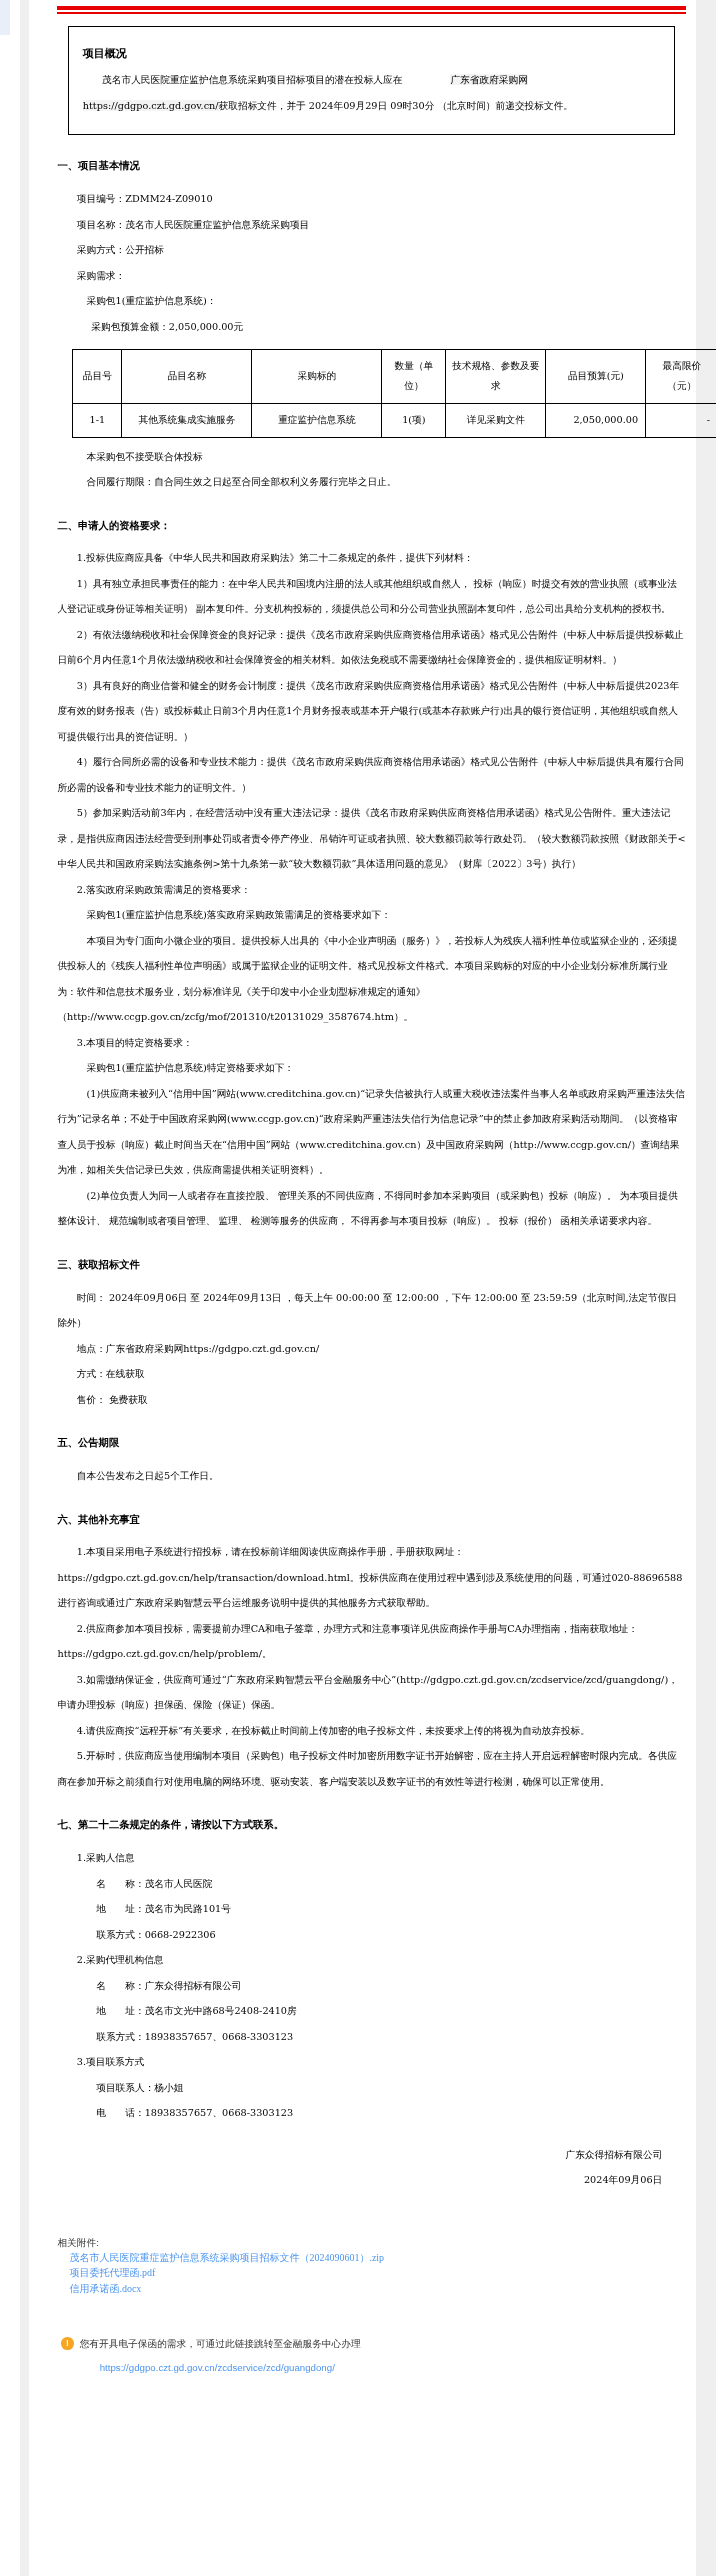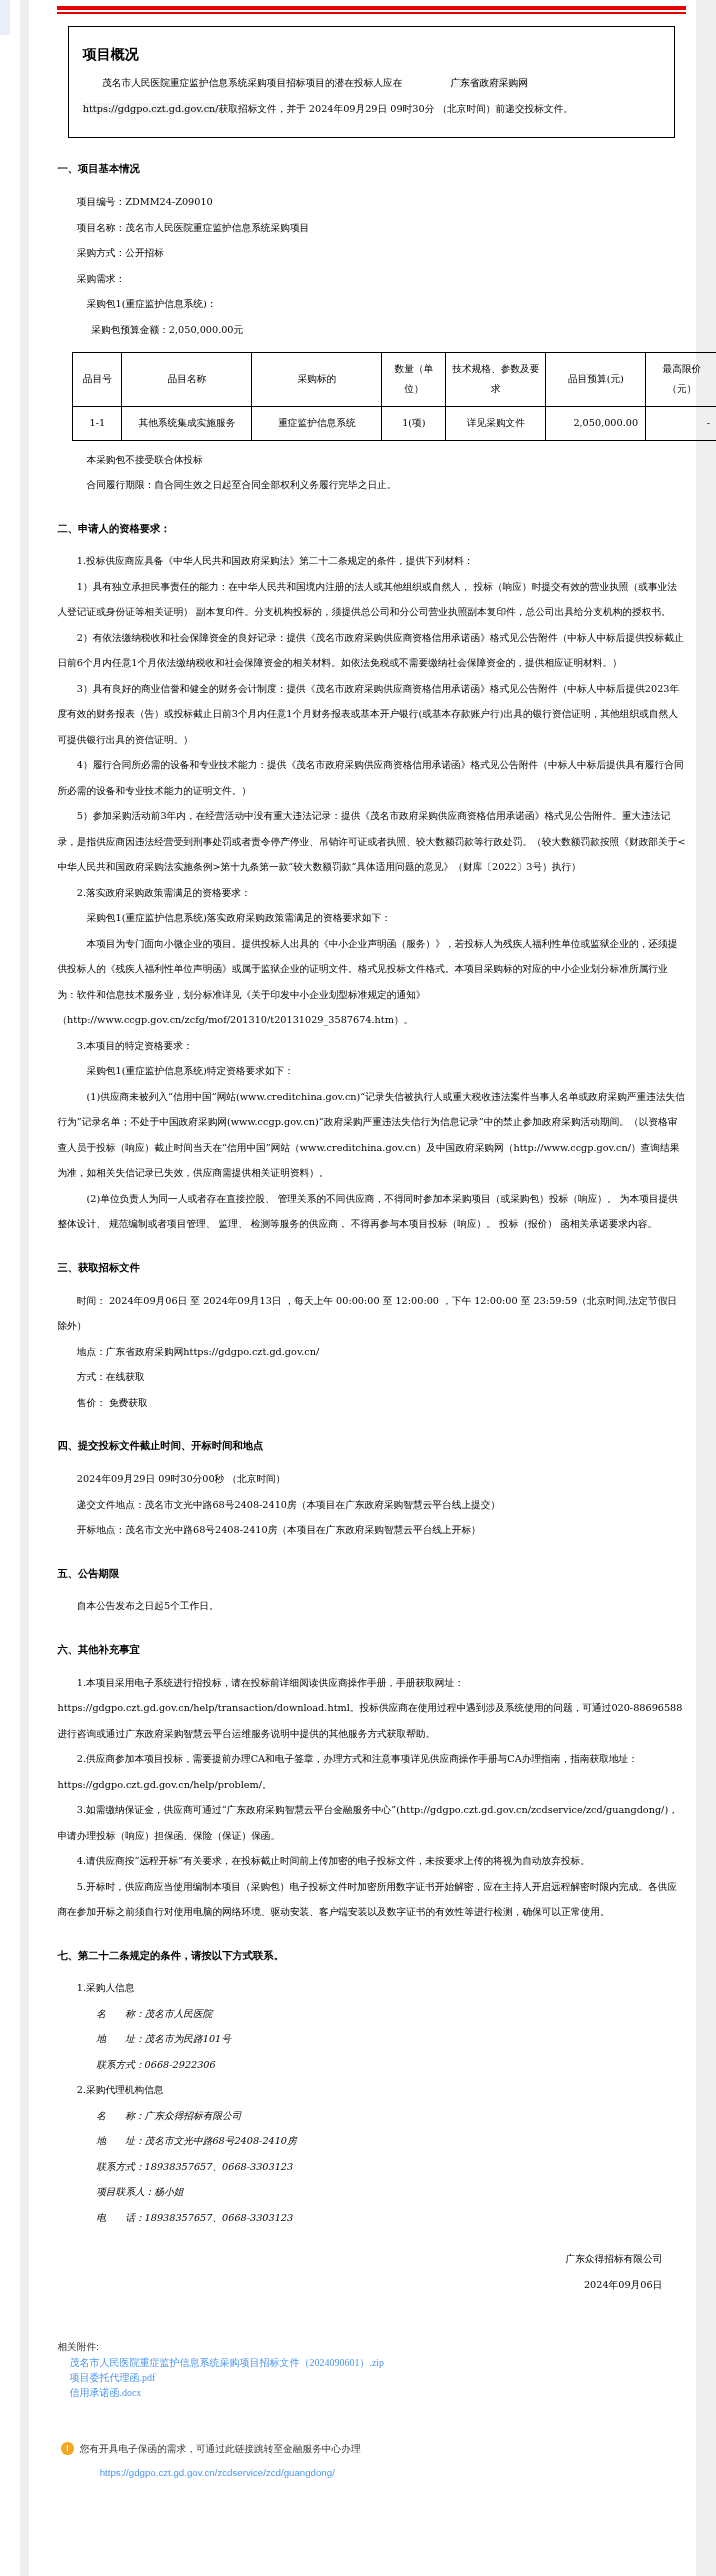--- a/index.html
+++ b/index.html
@@ -8,30 +8,30 @@
   .page { position:relative; width:717px; height:2576px; background:#ffffff; overflow:hidden; }
   .left-blue-box { position:absolute; left:0; top:0; width:9.7px; height:35px; background:#e9eff8; }
   .left-gray-strip { position:absolute; left:20px; top:0; width:9px; height:100%; background:#efefef; }
   .right-gray-band { position:absolute; left:696px; top:0; width:20.6px; height:100%; background:#efefef; }
   .doc { position:absolute; left:41px; top:0; width:655px; background:#fff; padding:4.9px 9.7px 0 16.4px; color:#000; font-size:9.7px; }
   .red-rule { margin:1.2px 0 0 0; }
   .red-rule .bar1 { height:3.6px; background:#e60000; }
   .red-rule .gap { height:2.4px; background:#fff; }
   .red-rule .bar2 { height:1.8px; background:#e60000; }
   .overview-box { border:1.2px solid #000; margin:12px 11px 0 11px; padding:11px 13.3px 16px 13.3px; }
-  .overview-box h2 { font-size:14px; margin:8.5px 0 6px 0; font-weight:bold; }
+  .overview-box h2 { font-size:11px; margin:8.5px 0 6px 0; font-weight:bold; }
   .overview-box p { line-height:28px; margin:4.9px 0 0 0; text-indent:2em; }
   .hl { background:#f3f3f3;margin-left:48px; }
   .sec { margin-top:8.5px; }
   .sec h2 { font-size:10.3px; font-weight:bold; margin:18px 0 7.3px 0; line-height:25.5px; }
   .doc p { line-height:25.5px; margin:0; }
   .ind2 { text-indent:2em; }
   .ind3 { text-indent:3em; }
   .ind35 { text-indent:3.5em; }
-  .ind4 { text-indent:4em;font-style:italic; }
+  .ind4 { text-indent:4em; }
   table.items { border-collapse:collapse; margin:9.7px 0 6px 15px; width:614px; table-layout:fixed; }
   table.items td { border:0.6px solid #000; text-align:center; vertical-align:middle; padding:6px 3.6px; line-height:20.6px; font-size:9.7px; }
   table.items .c0 { width:49px; } table.items .c1 { width:130px; } table.items .c2 { width:130px; }
   table.items .c3 { width:64px; } table.items .c4 { width:100px; } table.items .c5 { width:100px; }
   table.items .c6 { width:72px; }
   table.items td.num { text-align:right; padding-right:7.3px; }
   .sign { text-align:right; padding-right:24px; line-height:25.5px; }
   .sign-block { margin-top:16px; }
   .attach { font-family:"Liberation Sans","DejaVu Sans",sans-serif; margin-top:42px; }
   .attach .label { color:#333; font-size:9.7px; line-height:16px; }
@@ -116,26 +116,20 @@
     </div>
 
     <div class="sec">
       <h2>三、获取招标文件</h2>
       <p class="ind2">时间： 2024年09月06日 至 2024年09月13日 ，每天上午 00:00:00 至 12:00:00 ，下午 12:00:00 至 23:59:59（北京时间,法定节假日除外）</p>
       <p class="ind2">地点：广东省政府采购网https://gdgpo.czt.gd.gov.cn/</p>
       <p class="ind2">方式：在线获取</p>
       <p class="ind2">售价： 免费获取</p>
     </div>
 
-    <div class="sec">
-      <h2>四、提交投标文件截止时间、开标时间和地点</h2>
-      <p class="ind2">2024年09月29日 09时30分00秒 （北京时间）</p>
-      <p class="ind2">递交文件地点：茂名市文光中路68号2408-2410房（本项目在广东政府采购智慧云平台线上提交）</p>
-      <p class="ind2">开标地点：茂名市文光中路68号2408-2410房（本项目在广东政府采购智慧云平台线上开标）</p>
-    </div>
 
     <div class="sec">
       <h2>五、公告期限</h2>
       <p class="ind2">自本公告发布之日起5个工作日。</p>
     </div>
 
     <div class="sec">
       <h2>六、其他补充事宜</h2>
       <p class="ind2">1.本项目采用电子系统进行招投标，请在投标前详细阅读供应商操作手册，手册获取网址：https://gdgpo.czt.gd.gov.cn/help/transaction/download.html。投标供应商在使用过程中遇到涉及系统使用的问题，可通过020-88696588 进行咨询或通过广东政府采购智慧云平台运维服务说明中提供的其他服务方式获取帮助。</p>
       <p class="ind2">2.供应商参加本项目投标，需要提前办理CA和电子签章，办理方式和注意事项详见供应商操作手册与CA办理指南，指南获取地址：https://gdgpo.czt.gd.gov.cn/help/problem/。</p>
@@ -147,20 +141,21 @@
     <div class="sec">
       <h2>七、第二十二条规定的条件，请按以下方式联系。</h2>
       <p class="ind2">1.采购人信息</p>
       <p class="ind4">名　　称：茂名市人民医院</p>
       <p class="ind4">地　　址：茂名市为民路101号</p>
       <p class="ind4">联系方式：0668-2922306</p>
       <p class="ind2">2.采购代理机构信息</p>
       <p class="ind4">名　　称：广东众得招标有限公司</p>
       <p class="ind4">地　　址：茂名市文光中路68号2408-2410房</p>
       <p class="ind4">联系方式：18938357657、0668-3303123</p>
+      <p class="ind2">3.项目联系方式</p>
       <p class="ind4">项目联系人：杨小姐</p>
       <p class="ind4">电　　话：18938357657、0668-3303123</p>
       <div class="sign-block">
         <p class="sign">广东众得招标有限公司</p>
         <p class="sign">2024年09月06日</p>
       </div>
     </div>
 
     <div class="attach">
       <div class="label">相关附件:</div>

